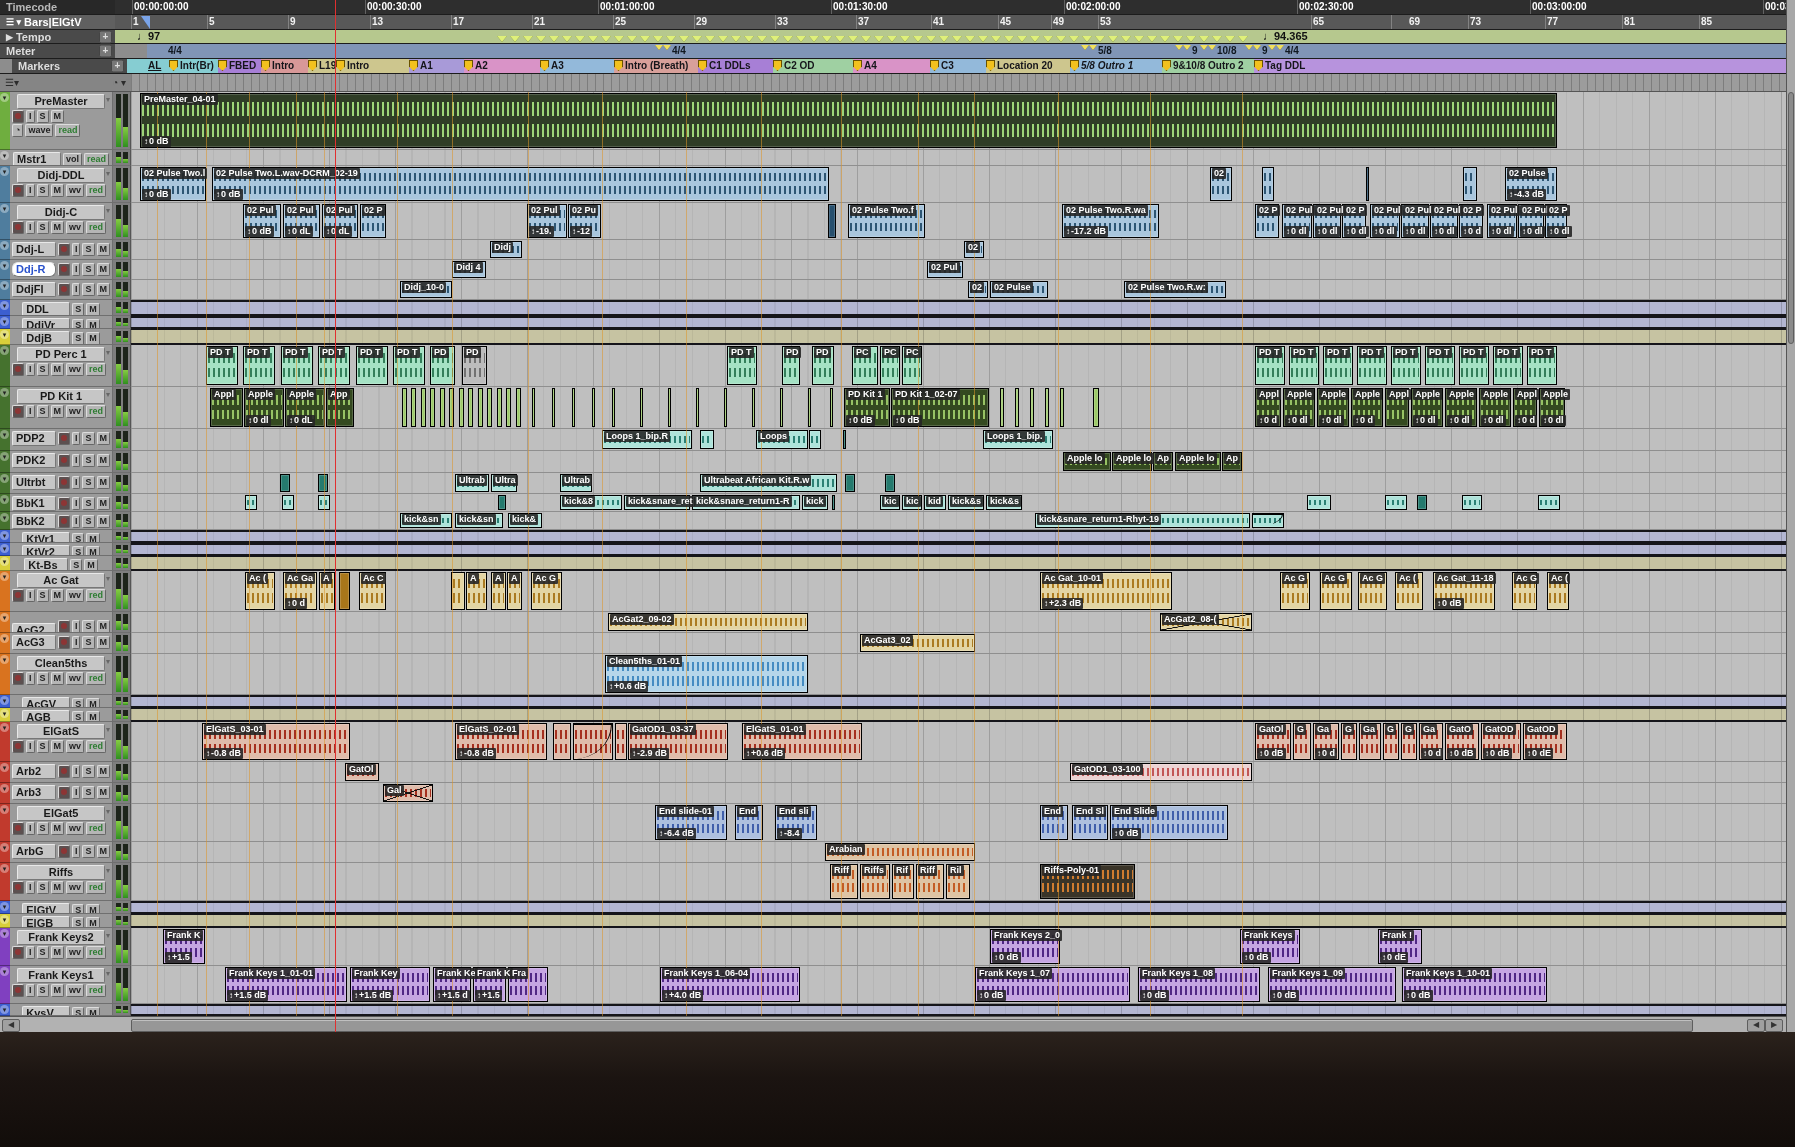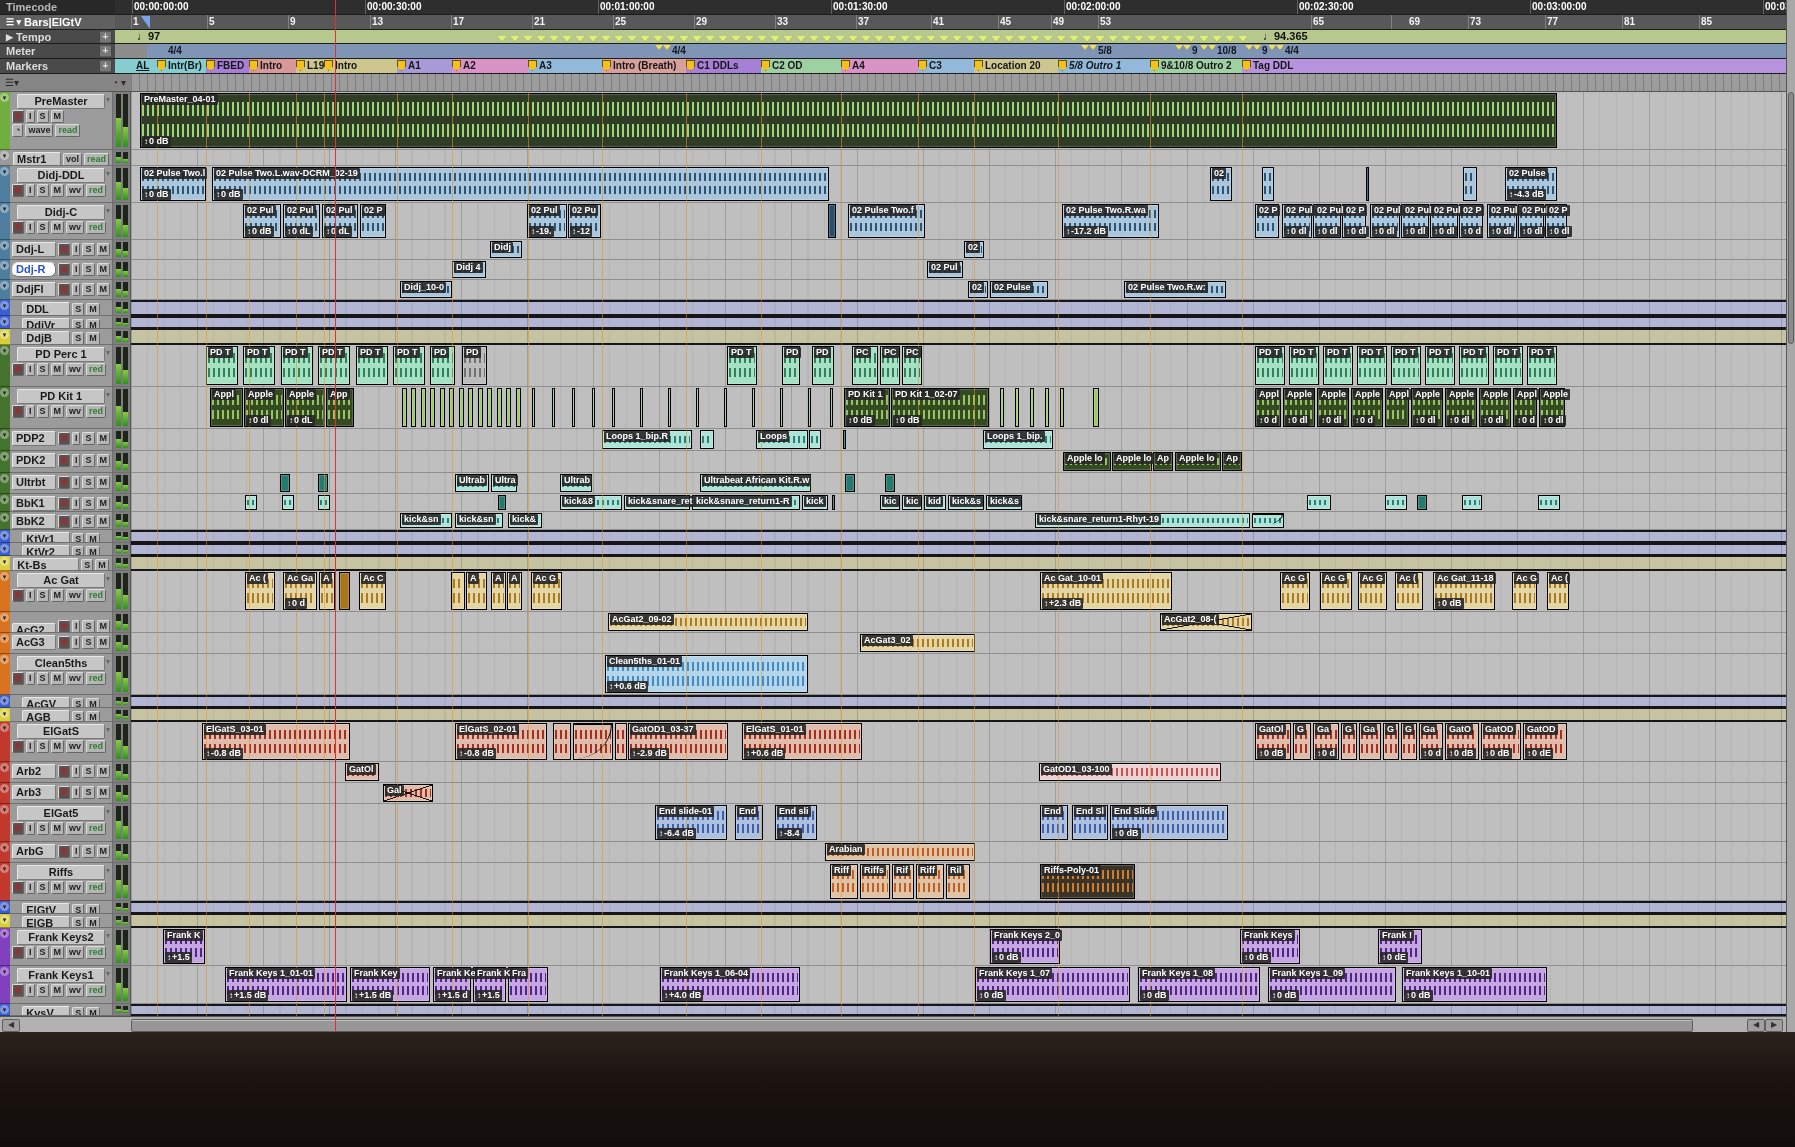--- a/index.html
+++ b/index.html
@@ -258,21 +258,21 @@
           <div class="mtri" style="left: 1061px;"></div>
           <div class="mval" style="left: 1070px;">10/8</div>
           <div class="mtri" style="left: 1098px;"></div>
           <div class="mtri" style="left: 1106px;"></div>
           <div class="mval" style="left: 1115px;">9</div>
           <div class="mtri" style="left: 1121px;"></div>
           <div class="mtri" style="left: 1129px;"></div>
           <div class="mval" style="left: 1138px;">4/4</div>
         </div>
       </div>
-      <div class="rrow" style="height: 15px;">
+      <div class="rrow" style="height: 15px; padding-left: 12px;">
         <div class="rlabel" style="background: rgb(74, 74, 74); color: rgb(221, 221, 221);">
           <div>Markers</div>
           <div class="plusbtn">+</div>
         </div>
         <div class="rstrip">
           <div class="mkseg" style="left: 0px; width: 91px; background: rgb(134, 205, 210);"></div>
           <div class="mkseg" style="left: 91px; width: 43px; background: rgb(167, 127, 214);"></div>
           <div class="mkseg" style="left: 134px; width: 47px; background: rgb(216, 152, 152);"></div>
           <div class="mkseg" style="left: 181px; width: 101px; background: rgb(205, 198, 142);"></div>
           <div class="mkseg" style="left: 282px; width: 55px; background: rgb(168, 154, 216);"></div>
@@ -1211,21 +1211,21 @@
             <div class="clbl">Ultrab</div>
           </div>
           <div class="clip" style="left: 360px; width: 26px; background: rgb(174, 227, 218);">
             <div class="wv" style="background: repeating-linear-gradient(90deg, rgb(37, 122, 110) 0px, rgb(37, 122, 110) 2px, transparent 2px, transparent 5px);"></div>
             <div class="clbl">Ultra</div>
           </div>
           <div class="clip" style="left: 429px; width: 32px; background: rgb(174, 227, 218);">
             <div class="wv" style="background: repeating-linear-gradient(90deg, rgb(37, 122, 110) 0px, rgb(37, 122, 110) 2px, transparent 2px, transparent 5px);"></div>
             <div class="clbl">Ultrab</div>
           </div>
-          <div class="clip" style="left: 569px; width: 111px; background: rgb(174, 227, 218);">
+          <div class="clip" style="left: 569px; width: 137px; background: rgb(174, 227, 218);">
             <div class="wv" style="background: repeating-linear-gradient(90deg, rgb(37, 122, 110) 0px, rgb(37, 122, 110) 2px, transparent 2px, transparent 5px);"></div>
             <div class="clbl">Ultrabeat African Kit.R.w</div>
           </div>
           <div class="clip" style="left: 714px; width: 10px; background: rgb(37, 122, 110);"></div>
           <div class="clip" style="left: 754px; width: 10px; background: rgb(37, 122, 110);"></div>
         </div>
       </div>
       <div class="trow" style="height: 18px;">
         <div class="gutter" style="background: rgb(69, 114, 46);">
           <div class="chev">▾</div>
@@ -1395,21 +1395,21 @@
           </div>
         </div>
         <div class="lane lav"></div>
       </div>
       <div class="trow" style="height: 15px;">
         <div class="gutter" style="background: rgb(216, 207, 58);">
           <div class="chev">▾</div>
         </div>
         <div class="thead">
           <div class="hrow hname">
-            <div class="namechip" style="width: 66px;">Kt-Bs</div>
+            <div class="namechip" style="width: 44px;">Kt-Bs</div>
             <div class="hbtn ">S</div>
             <div class="hbtn ">M</div>
           </div>
         </div>
         <div class="tmeter">
           <div class="mbar" style="left: 3px;">
             <div style="position: absolute; bottom: 0px; left: 0px; right: 0px; height: 55%; background: linear-gradient(0deg, rgb(47, 143, 31), rgb(134, 204, 66));"></div>
           </div>
           <div class="mbar" style="left: 10px;">
             <div style="position: absolute; bottom: 0px; left: 0px; right: 0px; height: 38%; background: linear-gradient(0deg, rgb(47, 143, 31), rgb(134, 204, 66));"></div>
@@ -1818,21 +1818,21 @@
           </div>
           <div class="mbar" style="left: 10px;">
             <div style="position: absolute; bottom: 0px; left: 0px; right: 0px; height: 38%; background: linear-gradient(0deg, rgb(47, 143, 31), rgb(134, 204, 66));"></div>
           </div>
         </div>
         <div class="lane">
           <div class="clip" style="left: 214px; width: 34px; background: rgb(223, 188, 171);">
             <div class="wv" style="background: repeating-linear-gradient(90deg, rgb(162, 40, 24) 0px, rgb(162, 40, 24) 2px, transparent 2px, transparent 5px);"></div>
             <div class="clbl">GatOl</div>
           </div>
-          <div class="clip" style="left: 908px; width: 182px; background: rgb(236, 211, 211);">
+          <div class="clip" style="left: 939px; width: 182px; background: rgb(236, 211, 211);">
             <div class="wv" style="background: repeating-linear-gradient(90deg, rgb(192, 80, 80) 0px, rgb(192, 80, 80) 2px, transparent 2px, transparent 5px);"></div>
             <div class="clbl">GatOD1_03-100</div>
           </div>
         </div>
       </div>
       <div class="trow" style="height: 21px;">
         <div class="gutter" style="background: rgb(193, 58, 45);">
           <div class="chev">▾</div>
         </div>
         <div class="thead">

